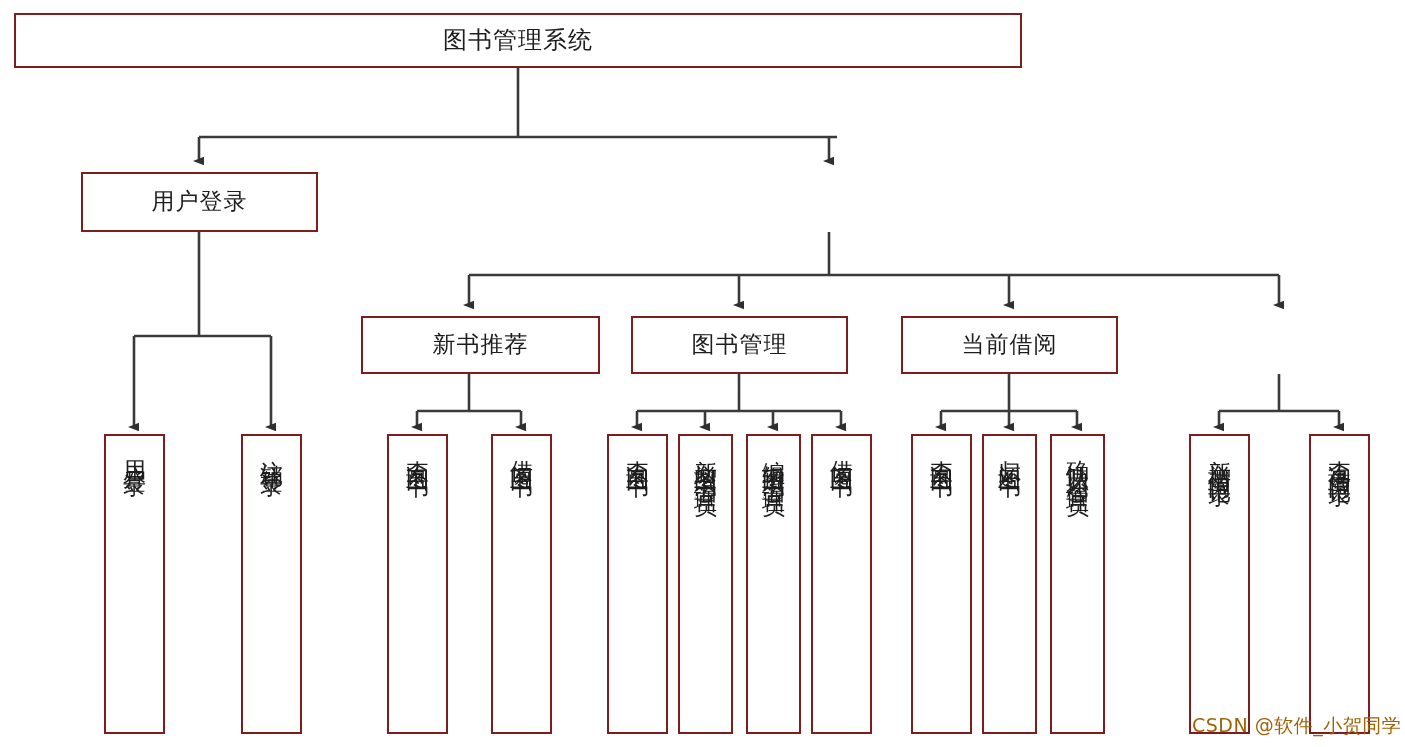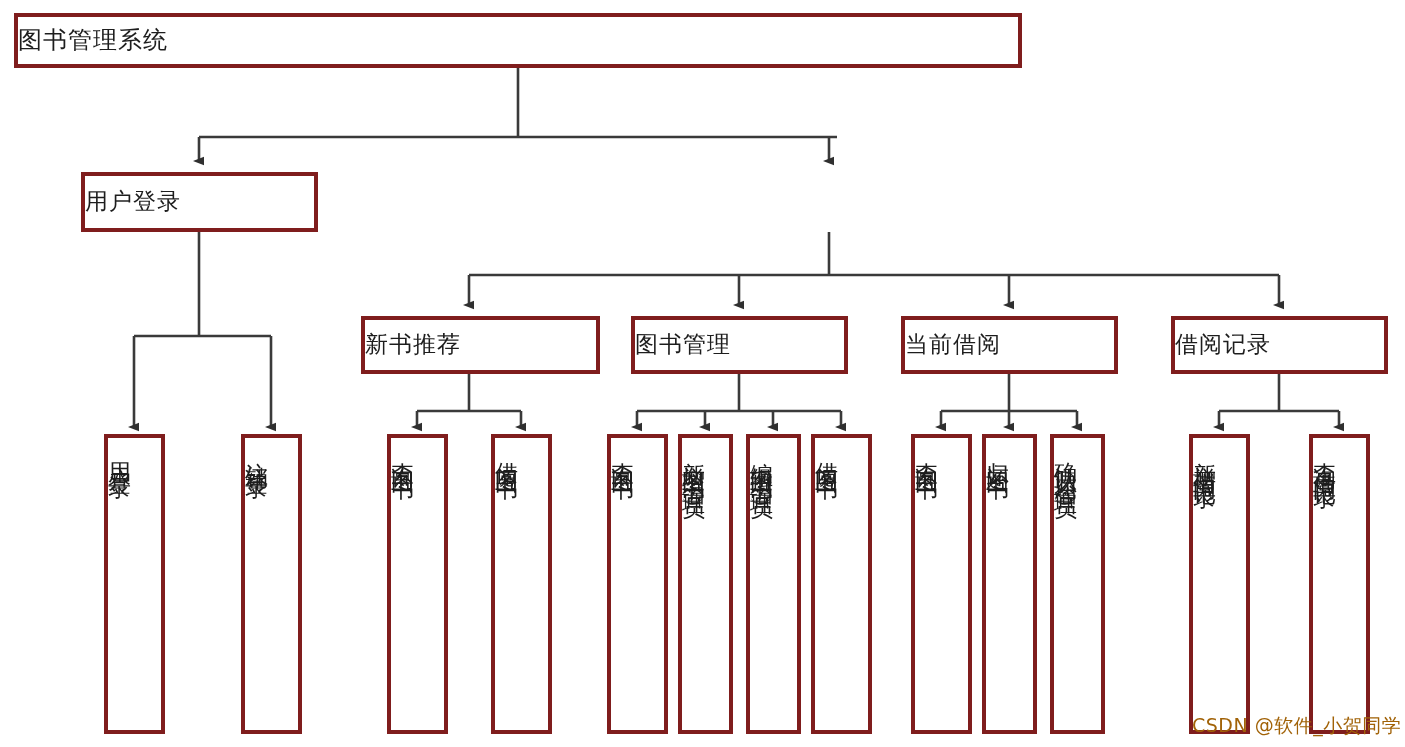--- a/index.html
+++ b/index.html
@@ -13,25 +13,25 @@
   #canvas {
     position: relative;
     width: 1405px;
     height: 747px;
     background: #ffffff;
     overflow: hidden;
   }
   .node {
     position: absolute;
     box-sizing: border-box;
-    border: 4px solid #7f1d1d;
+    border: 2px solid #7f1d1d;
     background: #ffffff;
     display: flex;
     align-items: center;
-    justify-content: flex-start;
+    justify-content: center;
     color: #1d1d1d;
   }
   .node-label {
     display: block;
     text-align: center;
     line-height: 1.18;
     white-space: pre-line;
   }
   .node.horiz .node-label {
     font-size: 23px;
@@ -132,23 +132,20 @@
 
   <div class="node horiz" style="left:361px; top:316px; width:239px; height:58px;">
     <span class="node-label">新书推荐</span>
   </div>
   <div class="node horiz" style="left:631px; top:316px; width:217px; height:58px;">
     <span class="node-label">图书管理</span>
   </div>
   <div class="node horiz" style="left:901px; top:316px; width:217px; height:58px;">
     <span class="node-label">当前借阅</span>
   </div>
-  <div class="node horiz" style="left:1171px; top:316px; width:217px; height:58px;">
-    <span class="node-label">借阅记录</span>
-  </div>
 
   <div class="node vert" style="left:104px; top:434px; width:61px; height:300px;">
     <span class="node-label">用户登录</span>
   </div>
   <div class="node vert" style="left:241px; top:434px; width:61px; height:300px;">
     <span class="node-label">注销登录</span>
   </div>
 
   <div class="node vert" style="left:387px; top:434px; width:61px; height:300px;">
     <span class="node-label">查询图书</span>

